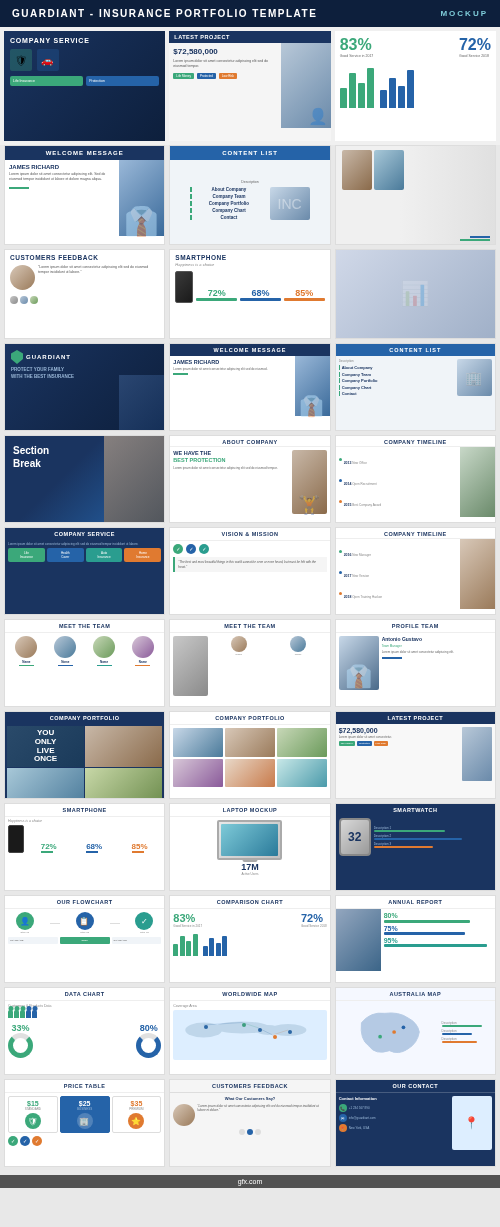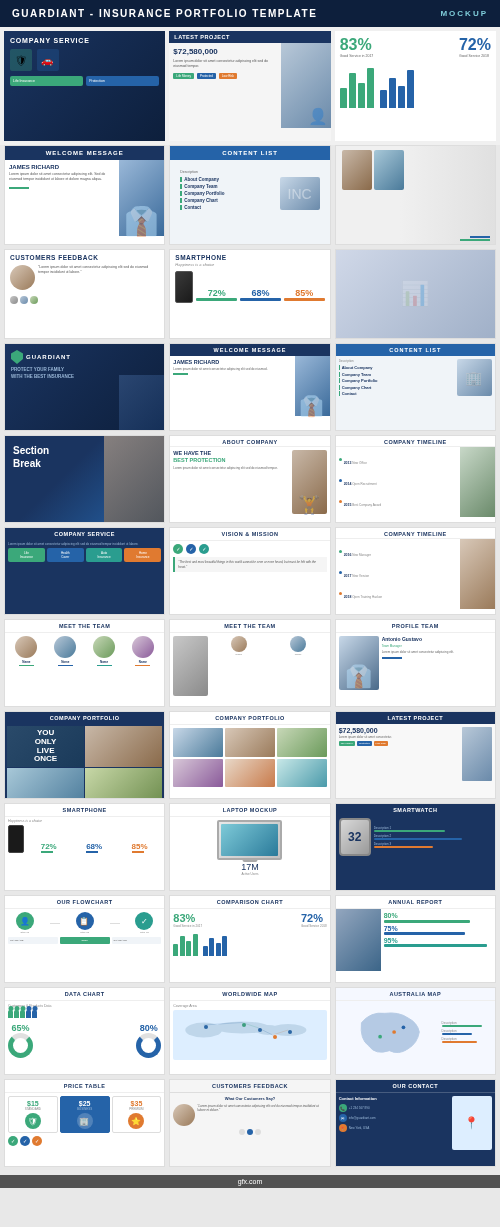--- a/index.html
+++ b/index.html
@@ -145,21 +145,21 @@
       <div style="width:45px;background:linear-gradient(135deg,#9ab8d8 0%,#3a6a9a 100%);position:relative;">
         <div style="position:absolute;bottom:0;left:50%;transform:translateX(-50%);font-size:28px;opacity:0.5;line-height:1;">👔</div>
       </div>
     </div>
   </div>
 
   <div style="flex:1;height:100px;background:#f0f4f8;overflow:hidden;position:relative;border:1px solid #ddd;">
     <div style="background:#2563a8;color:#fff;font-size:6px;font-weight:bold;text-align:center;padding:4px;letter-spacing:1px;">
       CONTENT LIST
     </div>
-    <div style="padding:10px;">
+    <div style="padding:20px;text-align:center;">
       <div style="font-size:3.5px;color:#666;margin-bottom:3px;">Description</div>
       <div style="display:flex;gap:6px;">
         <div style="flex:1;">
           <div style="font-size:4.5px;color:#1a3460;font-weight:bold;margin-bottom:2px;border-left:2px solid #3ba87a;padding-left:2px;">About Company</div>
           <div style="font-size:4.5px;color:#1a3460;font-weight:bold;margin-bottom:2px;border-left:2px solid #3ba87a;padding-left:2px;">Company Team</div>
           <div style="font-size:4.5px;color:#1a3460;font-weight:bold;margin-bottom:2px;border-left:2px solid #3ba87a;padding-left:2px;">Company Portfolio</div>
           <div style="font-size:4.5px;color:#1a3460;font-weight:bold;margin-bottom:2px;border-left:2px solid #3ba87a;padding-left:2px;">Company Chart</div>
           <div style="font-size:4.5px;color:#1a3460;font-weight:bold;border-left:2px solid #3ba87a;padding-left:2px;">Contact</div>
         </div>
         <div style="width:40px;background:linear-gradient(135deg,#c8d8e8 0%,#6a8aaa 100%);position:relative;border-radius:2px;">
@@ -544,21 +544,21 @@
         LAPTOP MOCKUP
       </div>
       <div style="padding:3px;">
         <div style="display:flex;justify-content:center;margin-bottom:2px;">
           <div style="width:65px;height:40px;background:linear-gradient(135deg,#e8e8e8 0%,#c0c0c0 100%);border-radius:2px;border:2px solid #aaa;position:relative;">
             <div style="position:absolute;inset:2px;background:linear-gradient(135deg,#7ecad8 0%,#2a7a9a 100%);border-radius:1px;"></div>
             <div style="position:absolute;bottom:-4px;left:50%;transform:translateX(-50%);width:15px;height:3px;background:#aaa;border-radius:0 0 2px 2px;"></div>
           </div>
         </div>
         <div style="text-align:center;">
-          <div style="font-size:9px;font-weight:normal;color:#1a3460;text-align:center;">17M</div>
+          <div style="font-size:9px;font-weight:bold;color:#1a3460;text-align:center;">17M</div>
           <div style="font-size:3px;color:#888;">Active Users</div>
         </div>
       </div>
     </div>
 
     <div class="catalog-slide" style="background:#1a3460;">
       <div style="font-size:5.5px;font-weight:bold;color:#fff;text-align:center;padding:3px;letter-spacing:0.5px;">
         SMARTWATCH
       </div>
       <div style="display:flex;padding:2px 3px;gap:3px;align-items:center;">
@@ -693,21 +693,21 @@
           </div>
           <div style="width:5px;height:8px;background:#2563a8;border-radius:2px 2px 0 0;position:relative;">
             <div style="position:absolute;top:-4px;left:50%;transform:translateX(-50%);width:5px;height:5px;background:#2563a8;border-radius:50%;"></div>
           </div>
           <div style="width:5px;height:8px;background:#2563a8;border-radius:2px 2px 0 0;position:relative;">
             <div style="position:absolute;top:-4px;left:50%;transform:translateX(-50%);width:5px;height:5px;background:#2563a8;border-radius:50%;"></div>
           </div>
         </div>
         <div style="display:flex;justify-content:space-between;align-items:center;margin-top:5px;">
           <div style="text-align:center;">
-            <div style="font-size:9px;font-weight:bold;color:#3ba87a;">65%</div>
+            <div style="font-size:9px;font-weight:bold;color:#3ba87a;">33%</div>
             <div style="width:25px;height:25px;border-radius:50%;border:5px solid #3ba87a;border-top-color:#e0e0e0;display:inline-block;"></div>
           </div>
           <div style="text-align:center;">
             <div style="font-size:9px;font-weight:bold;color:#2563a8;">80%</div>
             <div style="width:25px;height:25px;border-radius:50%;border:5px solid #2563a8;border-top-color:#e0e0e0;display:inline-block;"></div>
           </div>
         </div>
       </div>
     </div>
 

